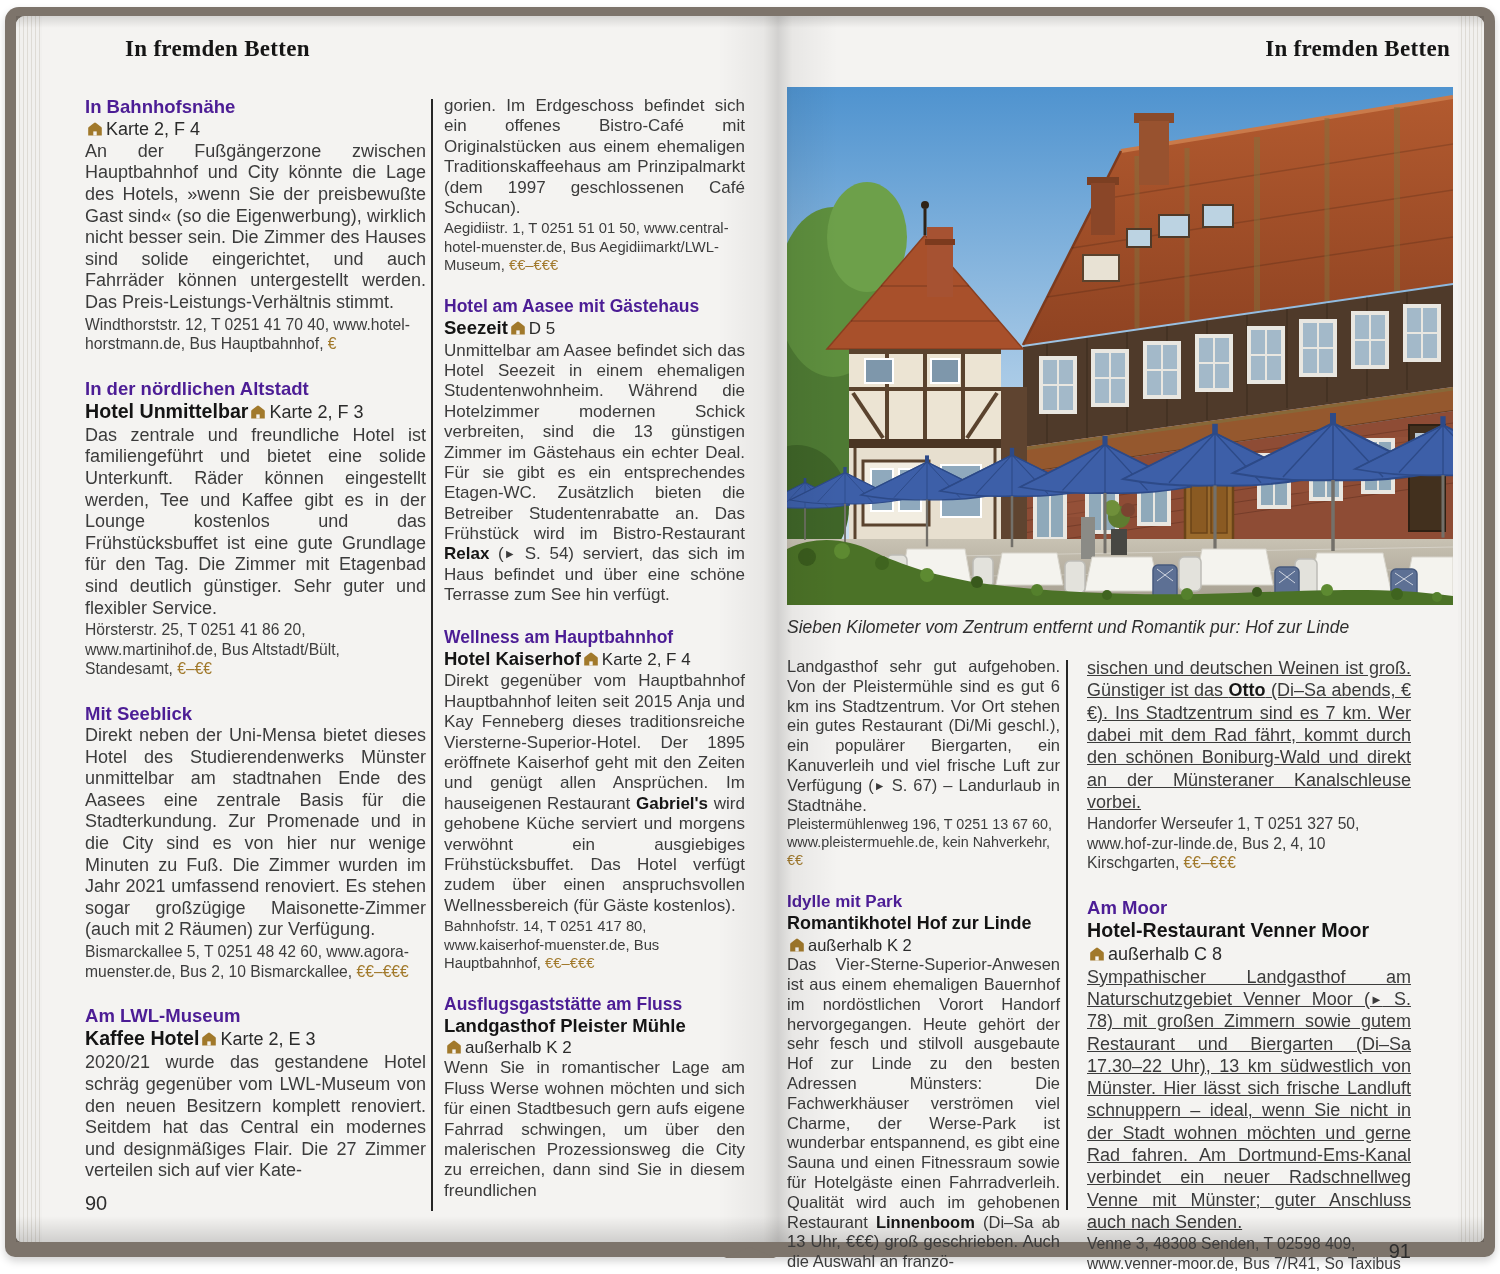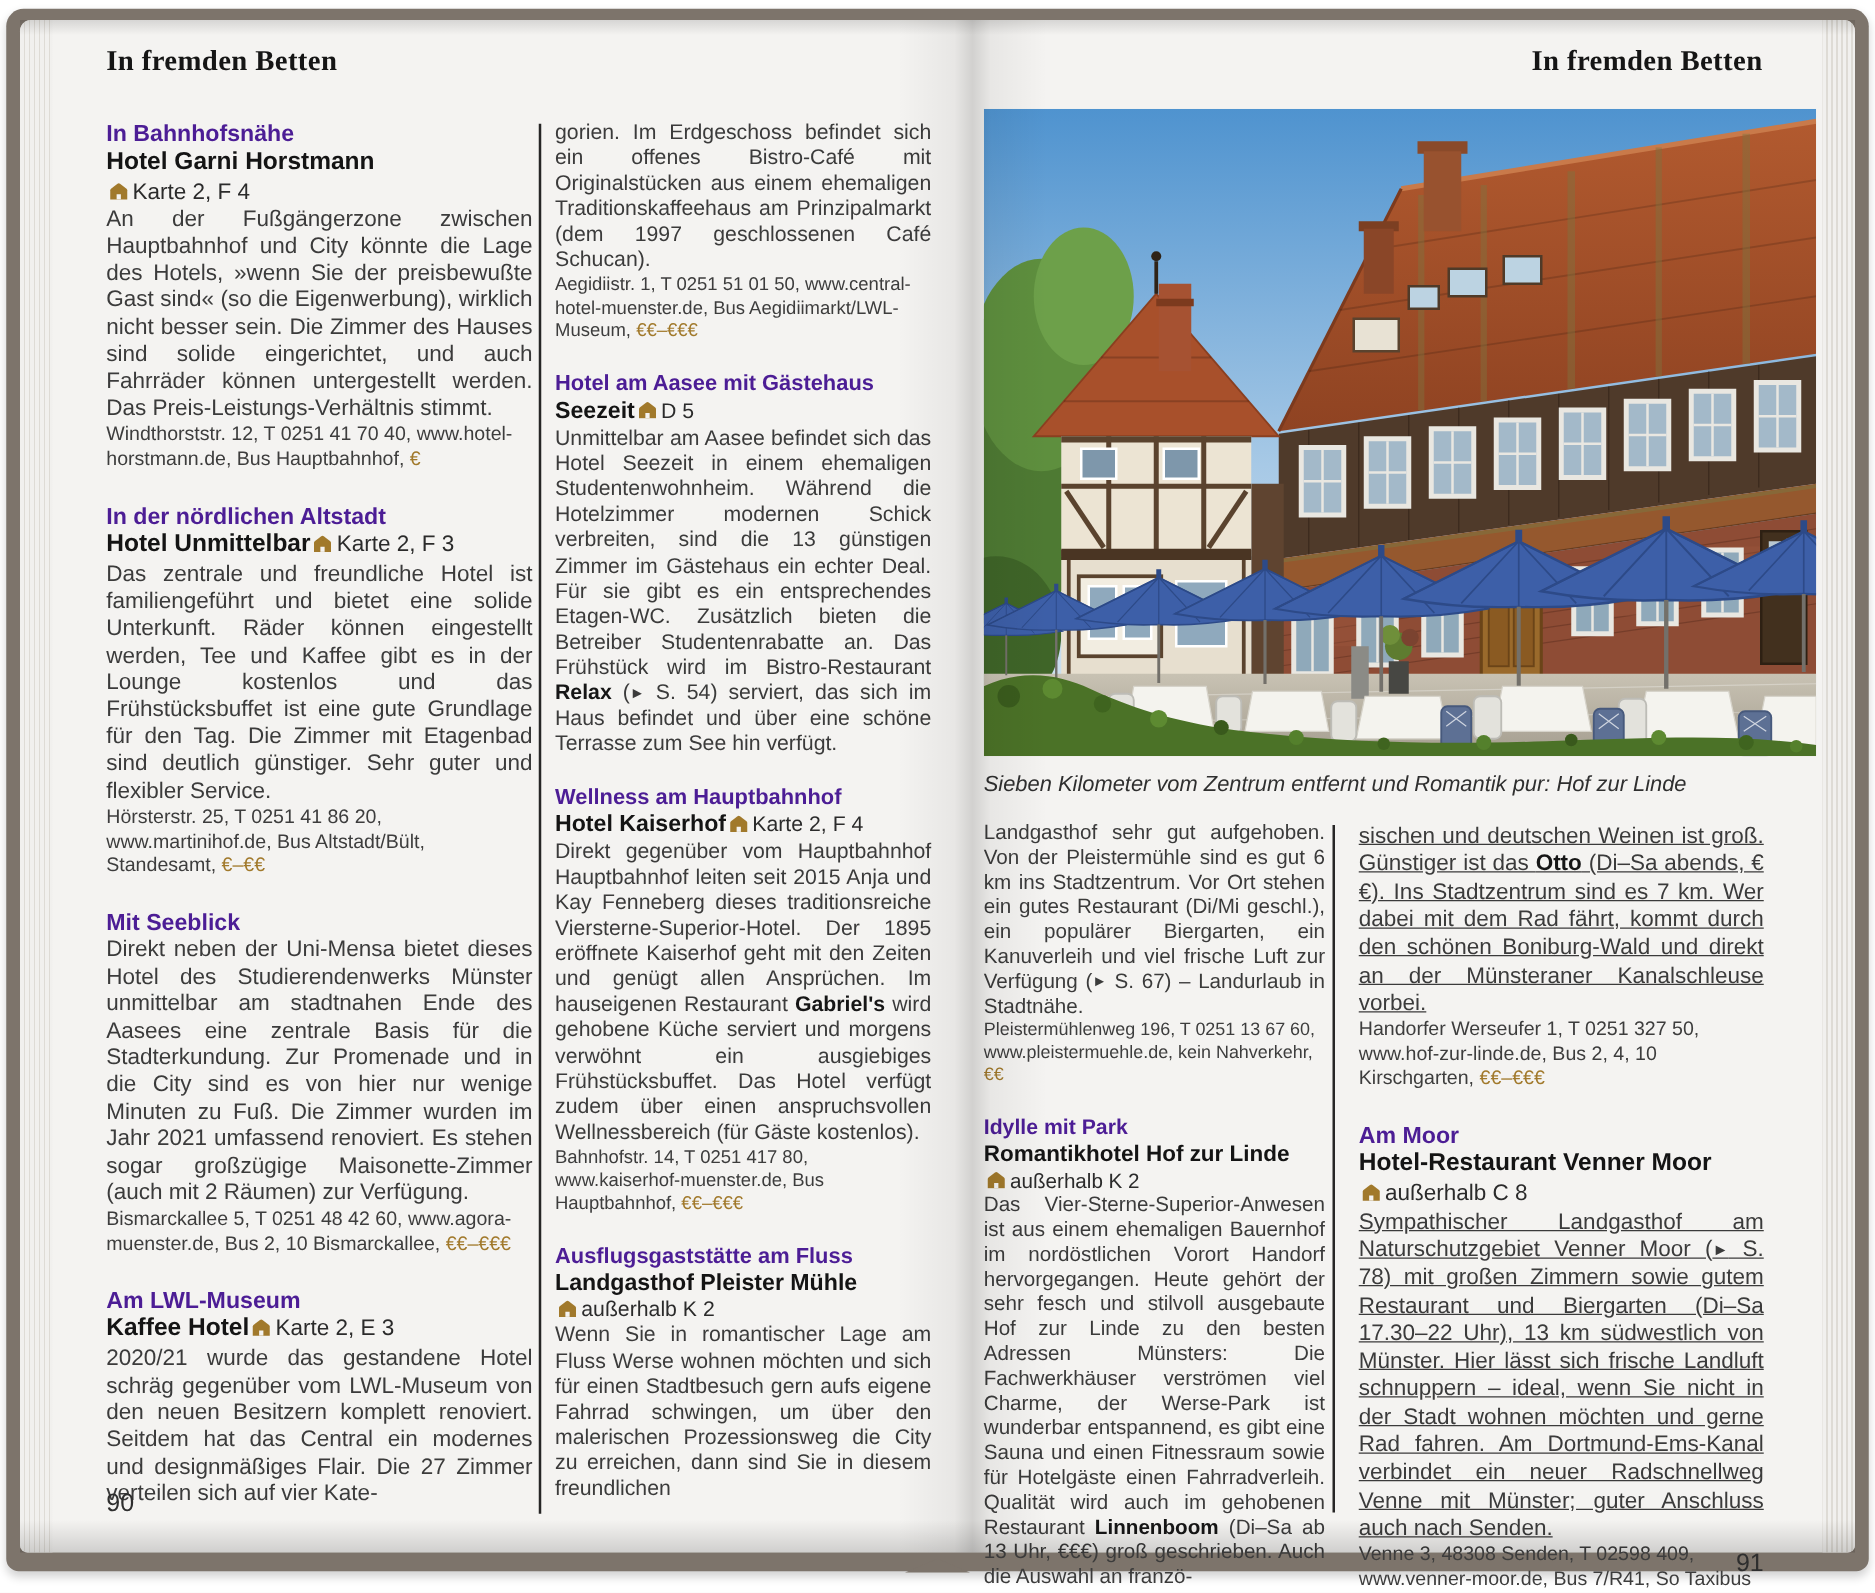--- a/index.html
+++ b/index.html
@@ -15,21 +15,21 @@
   .edge-l,.edge-r{position:absolute;top:0;bottom:0;width:26px;
          background:repeating-linear-gradient(90deg,#f1f0ee 0 3px,#dedbd5 3px 4px);}
   .edge-l{left:0;}
   .edge-r{right:0;}
   .spine-notch{position:absolute;left:50%;bottom:-1px;transform:translateX(-50%);
          width:0;height:0;border-left:26px solid transparent;
          border-right:26px solid transparent;border-bottom:11px solid #7d746b;}
 
   
   .pg-header{position:absolute;top:36px;font-family:"Liberation Serif",serif;
-         font-weight:bold;font-size:23px;color:#151515;letter-spacing:.3px;}
+         font-weight:bold;font-size:23px;color:#151515;letter-spacing:.3px;margin-left:40px;}
   .col{position:absolute;}
   .sec{margin-bottom:24px;}
   .kicker{color:#4c1d95;font-weight:bold;font-size:1.03em;line-height:1.2;}
   .title{font-weight:bold;color:#141414;font-size:1.09em;line-height:1.22;}
   .titleline{line-height:1.22;margin-bottom:1px;}
   .mapline{line-height:1.25;color:#2b2b2b;}
   .map{color:#2b2b2b;}
   .house{display:inline-block;vertical-align:-1px;margin:0 3px 0 2px;}
   .body{text-align:justify;line-height:1.2;color:#3b3b3b;}
   .contact{font-size:.87em;line-height:1.25;color:#3d3d3d;margin-top:1px;}
@@ -63,21 +63,20 @@
 </div>
 
 <div class="pg-header" style="left:85px;">In fremden Betten</div>
 
 <div class="divider" style="left:431px;top:99px;height:1112px;"></div>
 
 <div class="col col-l1">
 
   <div class="sec">
     <div class="kicker">In Bahnhofsnähe</div>
-    <div class="title">Hotel Garni Horstmann</div>
     <div class="mapline">
       <svg class="house" width="16" height="14" viewBox="0 0 16 14">
           <path d="M1.2 13.5 V6.1 Q1.2 5.4 1.8 4.9 L7 .9 Q8 .2 9 .9 L14.2 4.9 Q14.8 5.4 14.8 6.1 V13.5 Z" fill="#a1792b"></path>
           <rect x="6.3" y="9.4" width="3.4" height="4.1" fill="#f4f3f1"></rect>
         </svg><span class="map">Karte 2, F 4</span>
     </div>
     <div class="body"><span>An der Fußgängerzone zwischen Hauptbahnhof und City könnte die Lage des Hotels, »wenn Sie der preisbewußte Gast sind« (so die Eigenwerbung), wirklich nicht besser sein. Die Zimmer des Hauses sind solide eingerichtet, und auch Fahrräder können untergestellt werden. Das Preis-Leistungs-Verhältnis stimmt.</span></div>
     <div class="contact"><span>Windthorststr. 12, T 0251 41 70 40, www.hotel-horstmann.de, Bus Hauptbahnhof, </span><span class="gold">€</span></div>
   </div>
 

